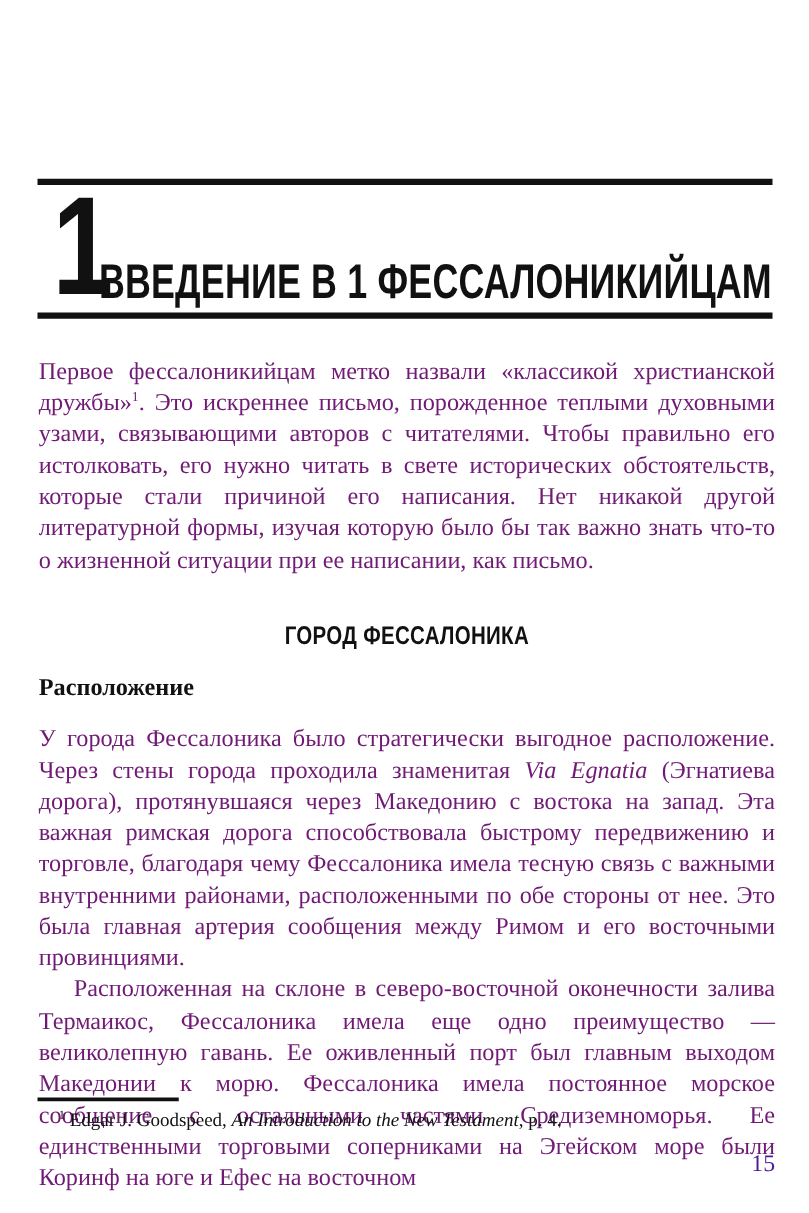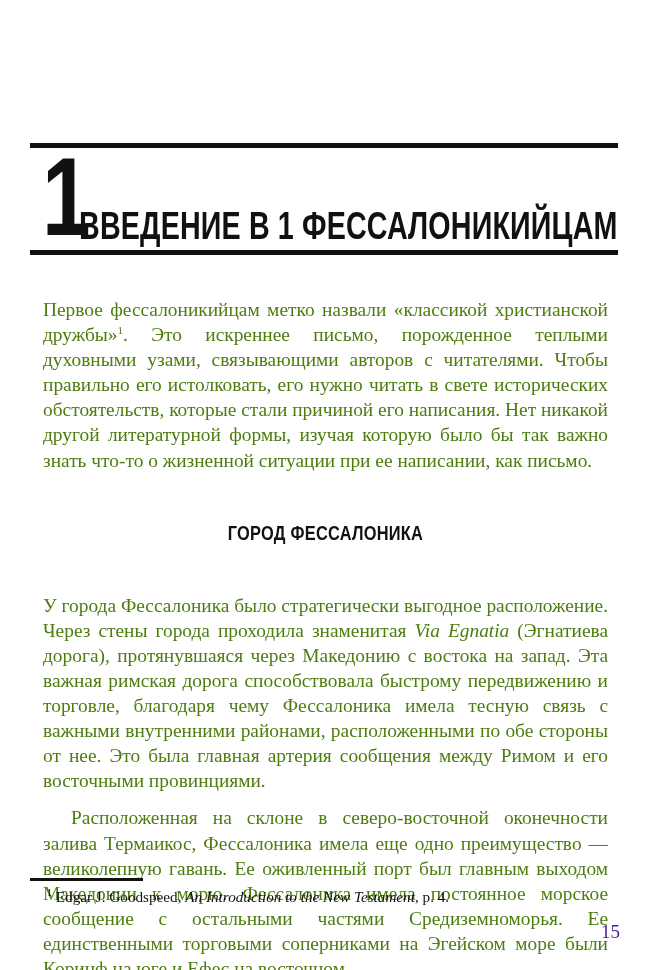--- a/index.html
+++ b/index.html
@@ -66,27 +66,27 @@
   }
 
   
   .body-col {
     position: absolute;
     left: 31px;
     top: 285px;
     width: 589px;
   }
   p.para {
-    margin: 12px;
+    margin: 0;
     font-size: 19.4px;
     line-height: 25.1px;
     text-align: justify;
     text-justify: inter-word;
     hyphens: manual;
-    color: #4d7c0f;
+    color: #701a75;
   }
   p.para.indent {
     text-indent: 28px;
   }
   .it {
     font-style: italic;
     font-family: Liberation Serif, serif;
   }
   sup.fn-marker {
     font-size: 11px;
@@ -170,20 +170,21 @@
   <div class="body-col">
 
     <p class="para"><span>Первое фессалоникийцам метко назвали «классикой христианской дружбы»</span><sup class="fn-marker">1</sup><span>. Это искреннее письмо, порожденное теплыми духовными узами, связывающими авторов с читателями. Чтобы правильно его истолковать, его нужно читать в свете исторических обстоятельств, которые стали причиной его написания. Нет никакой другой литературной формы, изучая которую было бы так важно знать что-то о жизненной ситуации при ее написании, как письмо.</span></p>
 
     <div class="gap-before-section"></div>
 
     <h2 class="section-heading">ГОРОД ФЕССАЛОНИКА</h2>
 
     <div class="gap-after-section"></div>
 
+    <h3 class="sub-heading">Расположение</h3>
 
     <div class="gap-after-sub"></div>
 
     <p class="para"><span>У города Фессалоника было стратегически выгодное расположение. Через стены города проходила знаменитая </span><span class="it">Via Egnatia</span><span> (Эгнатиева дорога), протянувшаяся через Македонию с востока на запад. Эта важная римская дорога способствовала быстрому передвижению и торговле, благодаря чему Фессалоника имела тесную связь с важными внутренними районами, расположенными по обе стороны от нее. Это была главная артерия сообщения между Римом и его восточными провинциями.</span></p>
 
     <p class="para indent">Расположенная на склоне в северо-восточной оконечности залива Термаикос, Фессалоника имела еще одно преимущество — великолепную гавань. Ее оживленный порт был главным выходом Македонии к морю. Фессалоника имела постоянное морское сообщение с остальными частями Средиземноморья. Ее единственными торговыми соперниками на Эгейском море были Коринф на юге и Ефес на восточном</p>
 
   </div>
 
   <div class="footnote-block">

